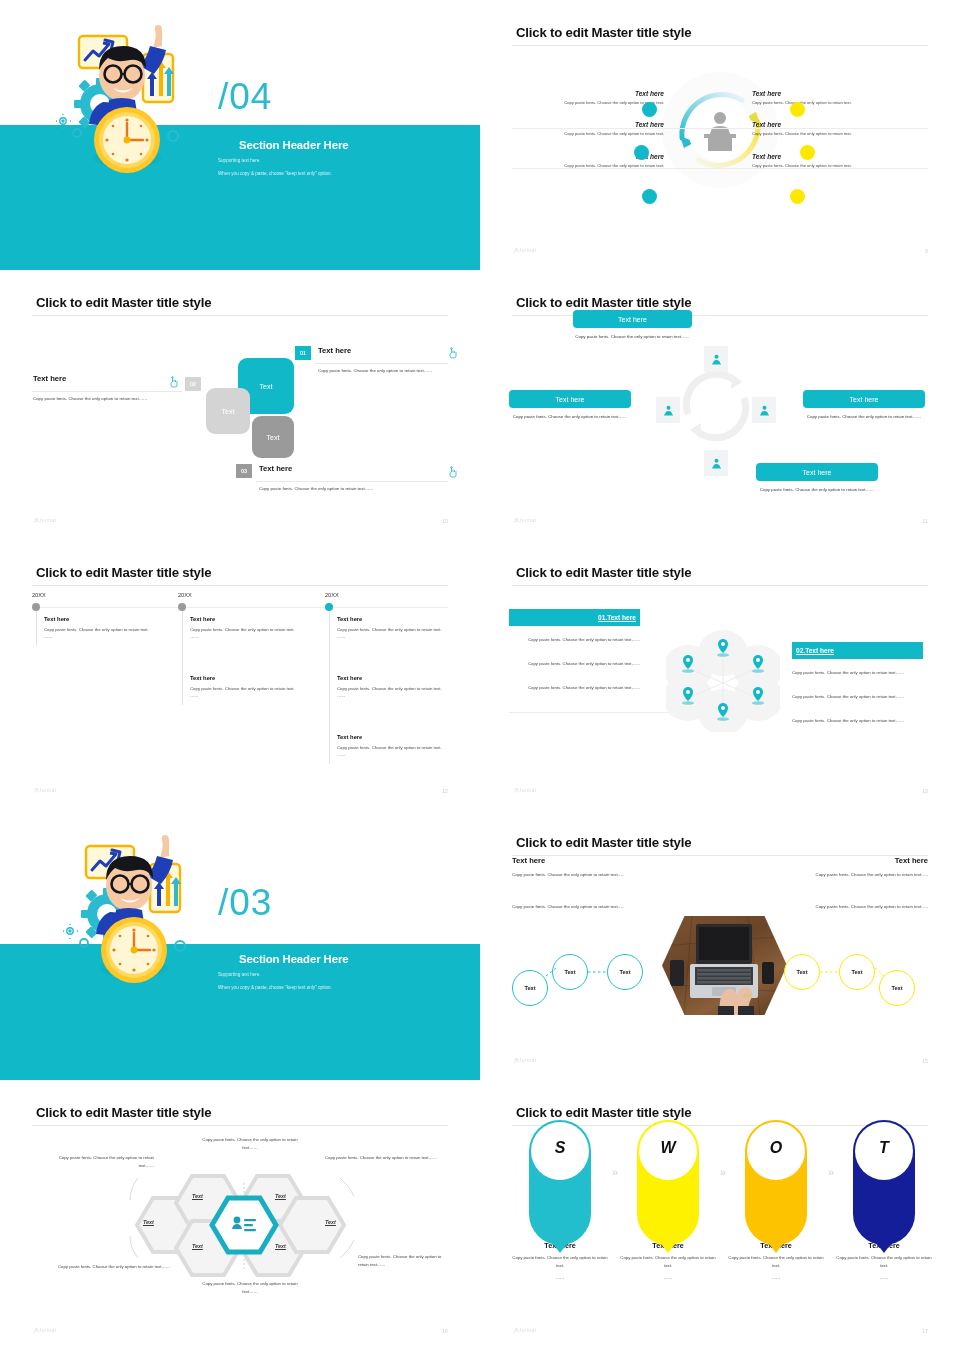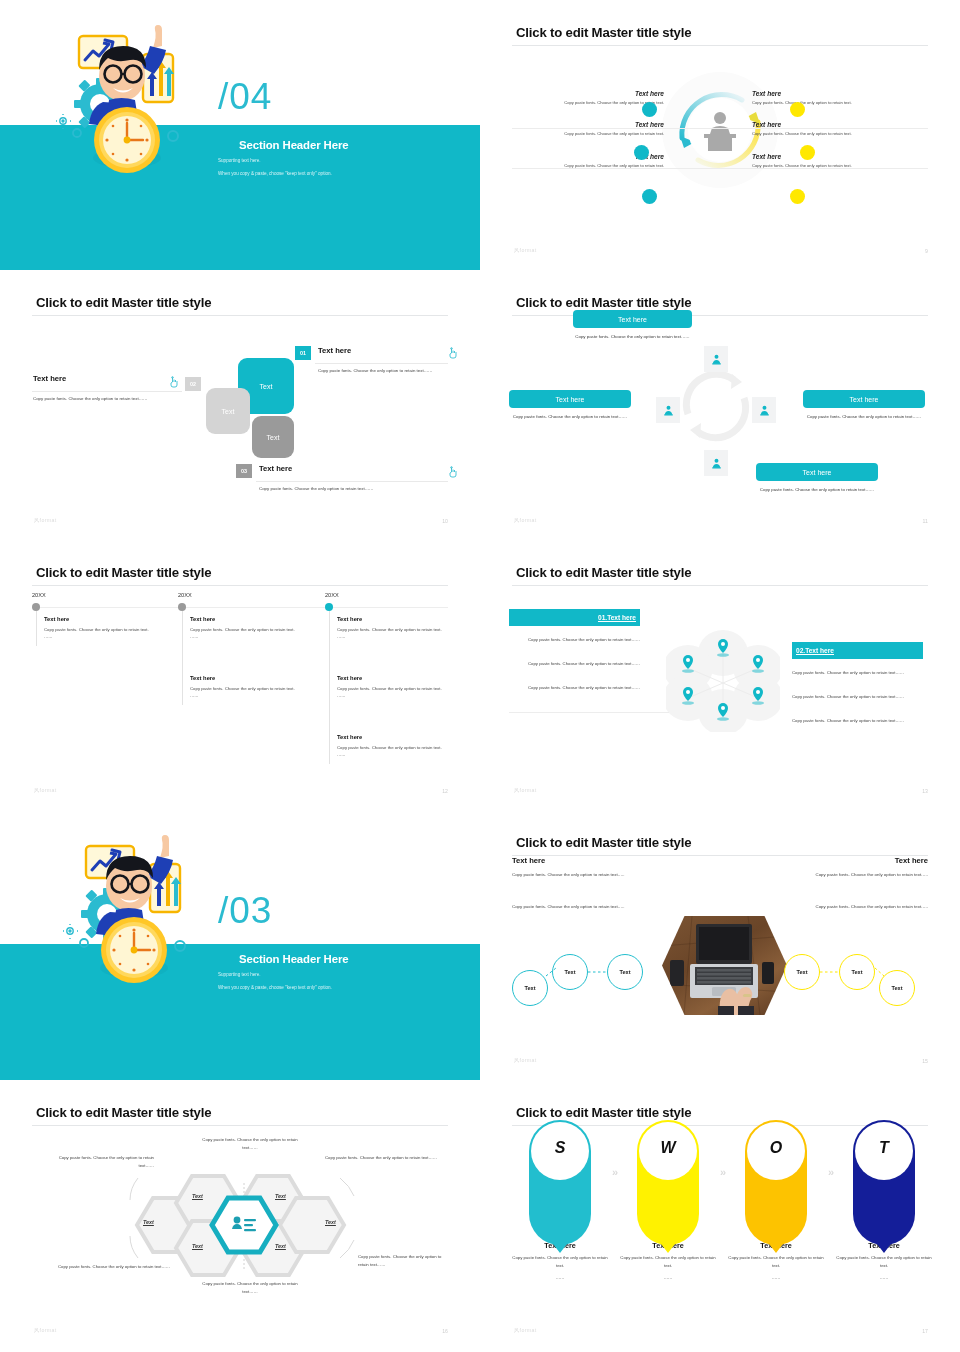--- a/index.html
+++ b/index.html
@@ -610,21 +610,21 @@
             <circle cx="86" cy="108" r="1.3"></circle>
               <circle cx="86" cy="136" r="1.3"></circle>
             <circle cx="58" cy="108" r="1.3"></circle>
               <circle cx="58" cy="136" r="1.3"></circle>
           </g>
           <path d="M72 122 v-17" stroke="#E8761A" stroke-width="2.4" stroke-linecap="round"></path>
           <path d="M72 122 h16" stroke="#E8761A" stroke-width="2.4" stroke-linecap="round"></path>
           <circle cx="72" cy="122" r="3.4" fill="#F7B500"></circle>
         </svg>
       </div>
-      <div class="sec-num" style="top:80px;">/03</div>
+      <div class="sec-num" style="top:72px;">/03</div>
       <div class="sec-h" style="top:143px;">Section Header Here</div>
       <div class="sec-s1" style="top:162px;">Supporting text here.</div>
       <div class="sec-s2" style="top:175px;">When you copy &amp; paste, choose "keep text only" option.</div>
     </div>
   </div>
 
   <div class="slide">
     <div class="slide-inner">
       <div class="mtitle">Click to edit Master title style</div>
       <div class="title-rule"></div>

